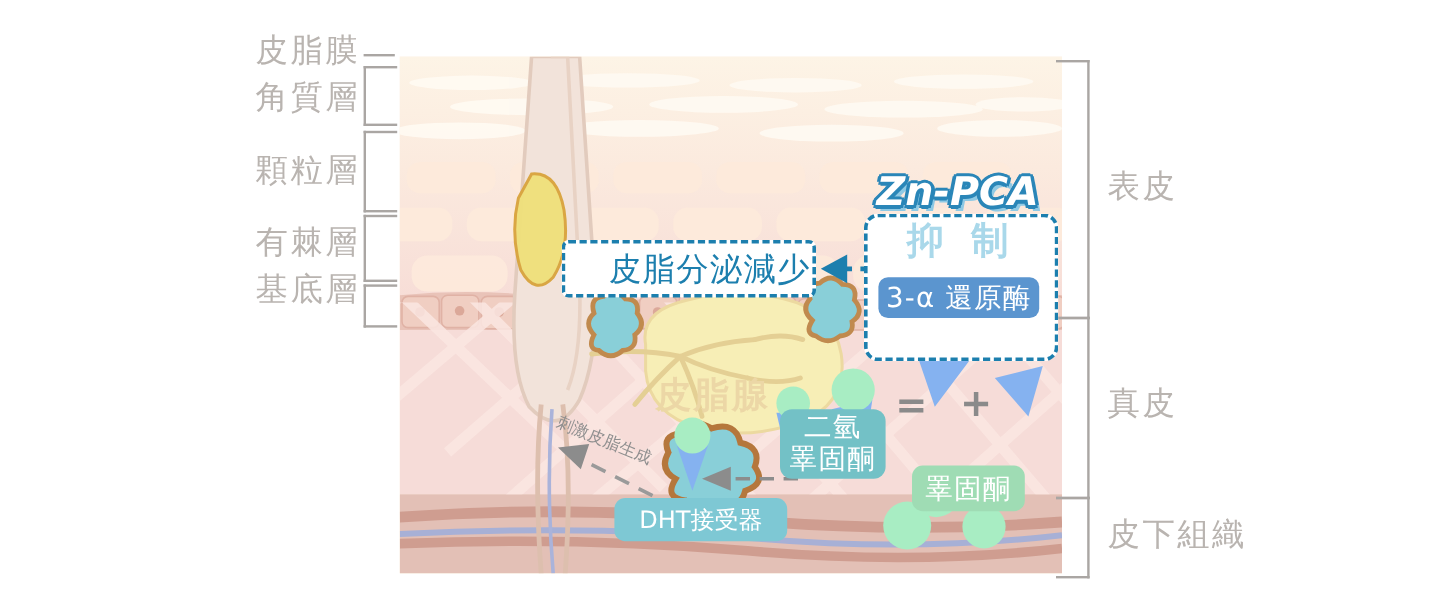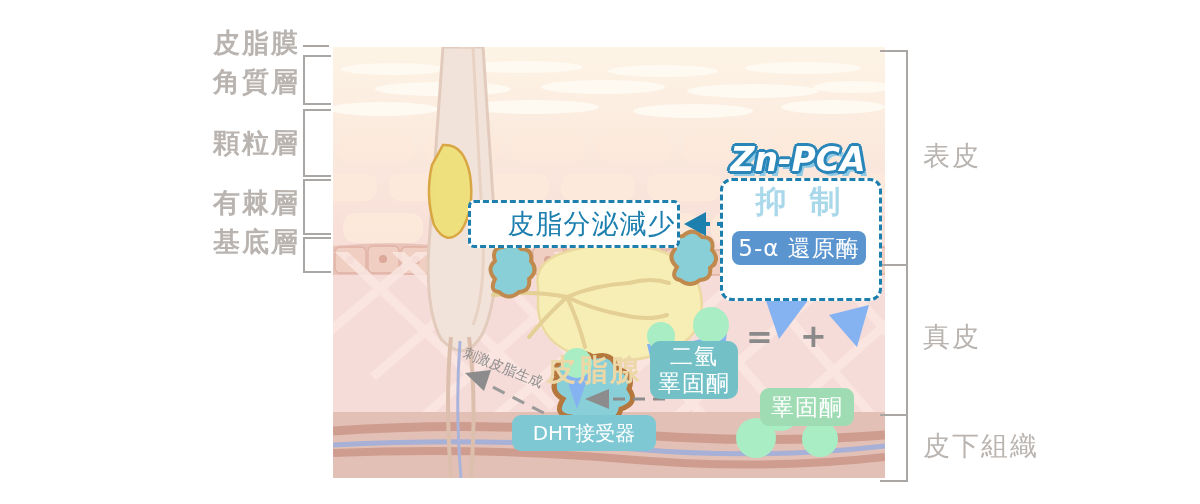--- a/index.html
+++ b/index.html
@@ -31,21 +31,20 @@
     letter-spacing: 2px;
     white-space: nowrap;
     text-align: right;
   }
   #left-labels {
     position: absolute;
     left: 0;
     top: 0;
     width: 300px;
     height: 452px;
-    font-weight: bold;
   }
 
   
   #right-labels {
     position: absolute;
     left: 905px;
     top: 0;
     width: 295px;
     height: 416px;
   }
@@ -220,21 +219,20 @@
 
   #gland-text {
     position: absolute;
     left: 546px; top: 315px;
     color: #ecd7a6;
     font-size: 30px;
     font-weight: bold;
     letter-spacing: 2px;
     z-index: 12;
     line-height: 1;
-    margin-top: 40px;
   }
 
   #stim-text {
     position: absolute;
     left: 467px; top: 345px;
     color: #8f8f8f;
     font-size: 14px;
     letter-spacing: 0px;
     transform: rotate(22deg);
     transform-origin: left top;
@@ -481,21 +479,21 @@
 
   <svg style="position:absolute; left:672px; top:204px; width:56px; height:40px; z-index:31;">
     <path d="M56,20 L22,20" stroke="#1c7fae" stroke-width="4" stroke-dasharray="11 7" fill="none"></path>
     <path d="M12,20 L34,8 L34,32 Z" fill="#1c7fae"></path>
   </svg>
 
   <div id="znpca-wrap">
     <div id="znpca-box"></div>
     <div id="znpca-inhibit">抑 制</div>
     <div id="znpca-title">Zn-PCA</div>
-    <div id="znpca-pill">5-α 還原酶</div>
+    <div id="znpca-pill">3-α 還原酶</div>
   </div>
 
   <div class="op-sign" id="sign-eq">=</div>
   <div class="op-sign" id="sign-plus">+</div>
 
   <div class="cb" id="box-dht">二氫
 睪固酮</div>
   <div class="cb" id="box-testo">睪固酮</div>
   <div class="cb" id="box-receptor">DHT接受器</div>
 

